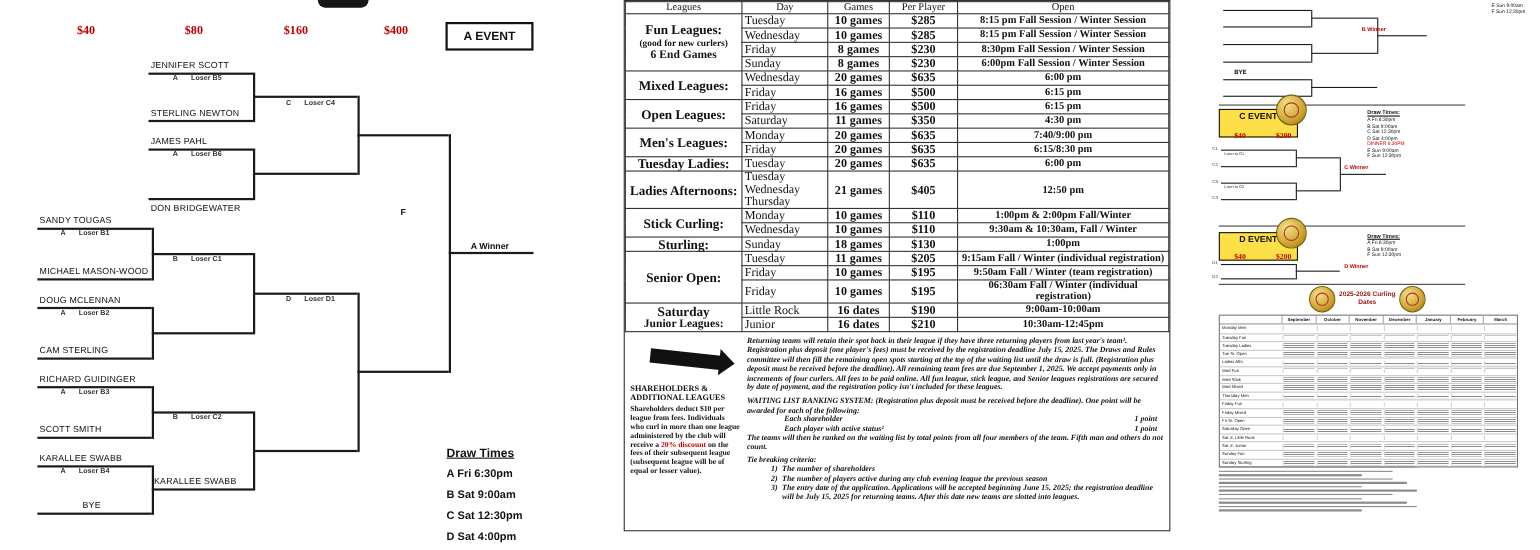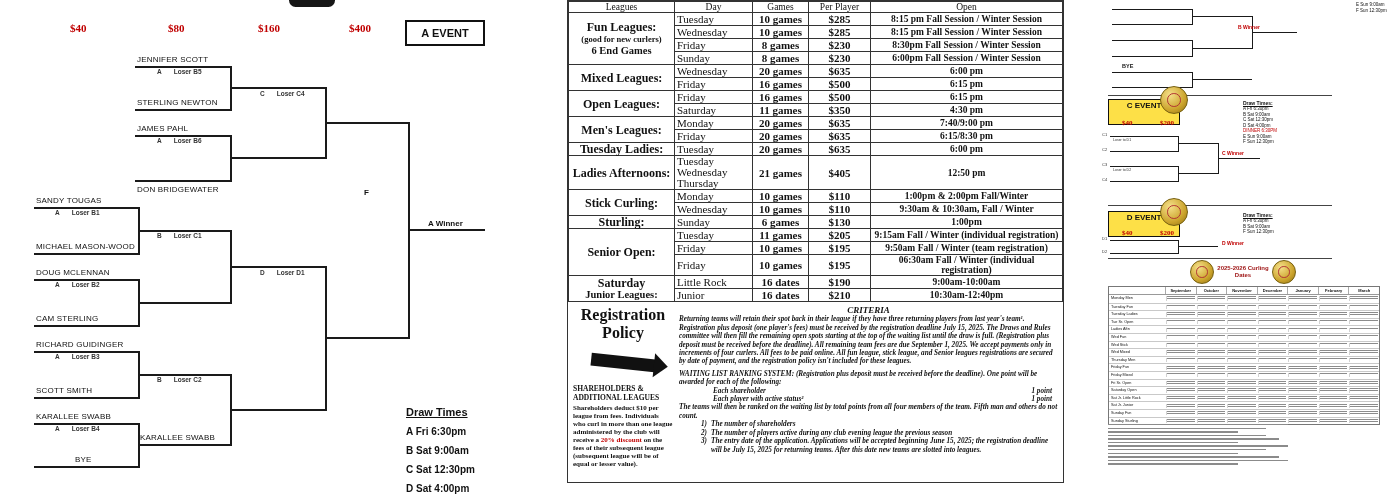--- a/index.html
+++ b/index.html
@@ -324,21 +324,21 @@
     <tr>
           <td class="c-day">Wednesday</td>
           <td class="c-g">10 games</td>
           <td class="c-fee">$110</td>
           <td class="c-time">9:30am &amp; 10:30am, Fall / Winter</td>
         </tr>
 
     <tr>
           <td class="grp">Sturling:</td>
       <td class="c-day">Sunday</td>
-          <td class="c-g">6 games</td>
+          <td class="c-g">18 games</td>
           <td class="c-fee">$130</td>
           <td class="c-time">1:00pm</td>
         </tr>
 
     <tr>
           <td class="grp" rowspan="3">Senior Open:</td>
       <td class="c-day">Tuesday</td>
           <td class="c-g">11 games</td>
           <td class="c-fee">$205</td>
           <td class="c-time">9:15am Fall / Winter (individual registration)</td>
@@ -362,53 +362,49 @@
         <span class="sub2">Junior  Leagues:</span></td>
       <td class="c-day">Little Rock</td>
           <td class="c-g">16 dates</td>
           <td class="c-fee">$190</td>
           <td class="c-time">9:00am-10:00am</td>
         </tr>
     <tr>
           <td class="c-day">Junior</td>
           <td class="c-g">16 dates</td>
           <td class="c-fee">$210</td>
-          <td class="c-time">10:30am-12:40pm</td>
+          <td class="c-time">10:30am-12:45pm</td>
         </tr>
   </tbody>
     </table>
 
 
   <div class="policy">
     <div class="pol-left">
-      <div class="pol-title">
-        <div>Registration</div>
-        <div>Policy</div>
-      </div>
       <div class="arrow"></div>
       <div class="sh-head">SHAREHOLDERS &amp; ADDITIONAL LEAGUES</div>
       <div class="sh-body"><span>Shareholders deduct $10 per league from fees. Individuals who curl in more than one league administered by the club will receive a </span><span class="red">20% discount</span><span> on the fees of their subsequent league (subsequent league will be of equal or lesser value).</span></div>
     </div>
     <div class="pol-right">
-      <div class="crit-head">CRITERIA</div>
       <div>Returning teams will retain their spot back in their league if they have three returning players from last year's team¹. Registration plus deposit (one player's fees) must be received by the registration deadline July 15, 2025. The Draws and Rules committee will then fill the remaining open spots starting at the top of the waiting list until the draw is full.  (Registration plus deposit must be received before the deadline). All remaining team fees are due September 1, 2025. We accept payments only in increments of four curlers.  All fees to be paid online. All fun league, stick league, and Senior leagues registrations are secured by date of payment, and the registration policy isn't included for these leagues.</div>
       <div class="wl-block">
         <span class="wl-head">WAITING LIST RANKING SYSTEM:</span><span>  (Registration plus deposit must be received before the deadline). One point will be awarded for each of the following:</span>
         <div>
             <div class="wl-item">
               <span>Each shareholder</span>
               <span>1 point</span>
             </div>
             <div class="wl-item">
               <span>Each player with active status²</span>
               <span>1 point</span>
             </div>
           </div>
         <div>The teams will then be ranked on the waiting list by total points from all four members of the team.  Fifth man and others do not count.</div>
       </div>
+      <div class="tie-head">Tie breaking criteria:</div>
       <div>
           <div class="tie-item">
             <span class="n">1)</span>
             <span>The number of shareholders</span>
           </div>
           <div class="tie-item">
             <span class="n">2)</span>
             <span>The number of players active during any club evening league the previous season</span>
           </div>
           <div class="tie-item">

